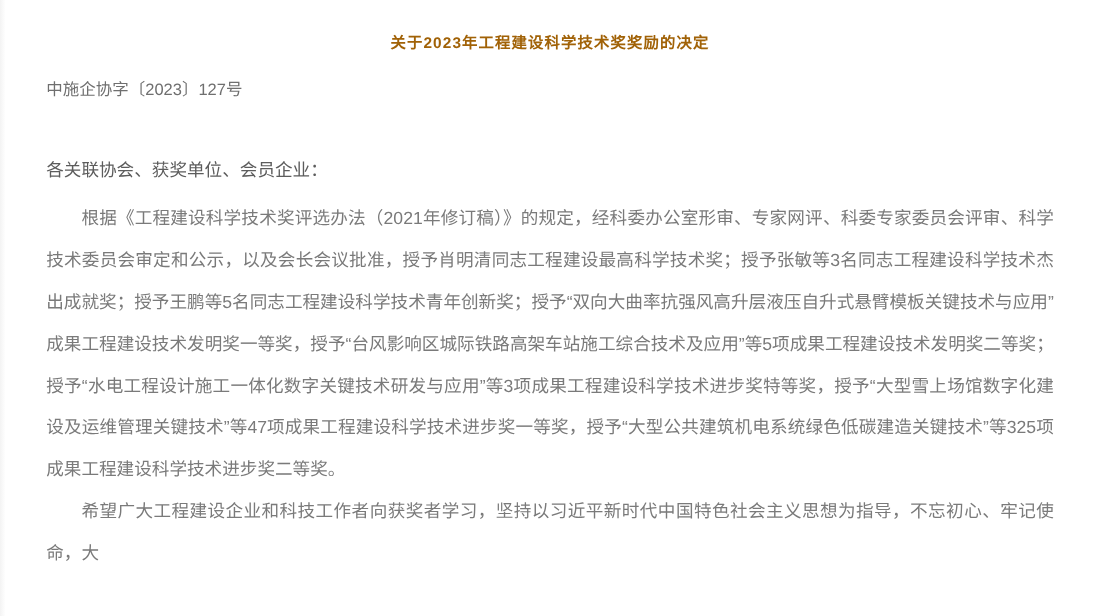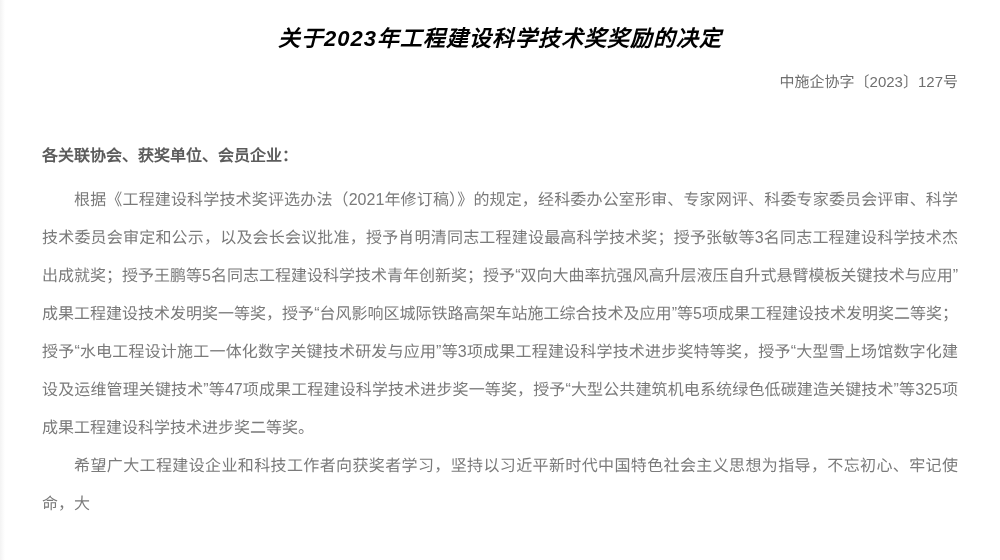--- a/index.html
+++ b/index.html
@@ -22,50 +22,49 @@
     pointer-events: none;
   }
   .page {
     padding: 0 42px;
     box-sizing: border-box;
     width: 1000px;
   }
   .doc-title {
     margin: 27px 0 0 0;
     text-align: center;
-    font-size: 22px;
+    font-size: 14px;
     line-height: 24px;
     font-weight: bold;
     letter-spacing: 1px;
-    color: #000000;
-    font-style: italic;
+    color: #a16207;
   }
   .doc-number {
     margin: 22px 0 0 0;
-    text-align: right;
+    text-align: left;
     font-size: 15px;
     line-height: 18px;
     color: #6f6f6f;
   }
   .content {
     margin-top: 46px;
     font-size: 16px;
     line-height: 38px;
     color: #7a7a7a;
     text-align: justify;
     text-justify: inter-ideograph;
   }
   .content p {
     margin: 0;
     padding: 0;
     text-indent: 2em;
   }
   .content p.salutation {
     text-indent: 0;
-    font-weight: bold;
+    font-weight: normal;
     color: #5c5c5c;
     margin-bottom: 6px;
   }
 </style>
 </head>
 <body>
 
 <div class="edge-shade"></div>
 
 <div class="page">

